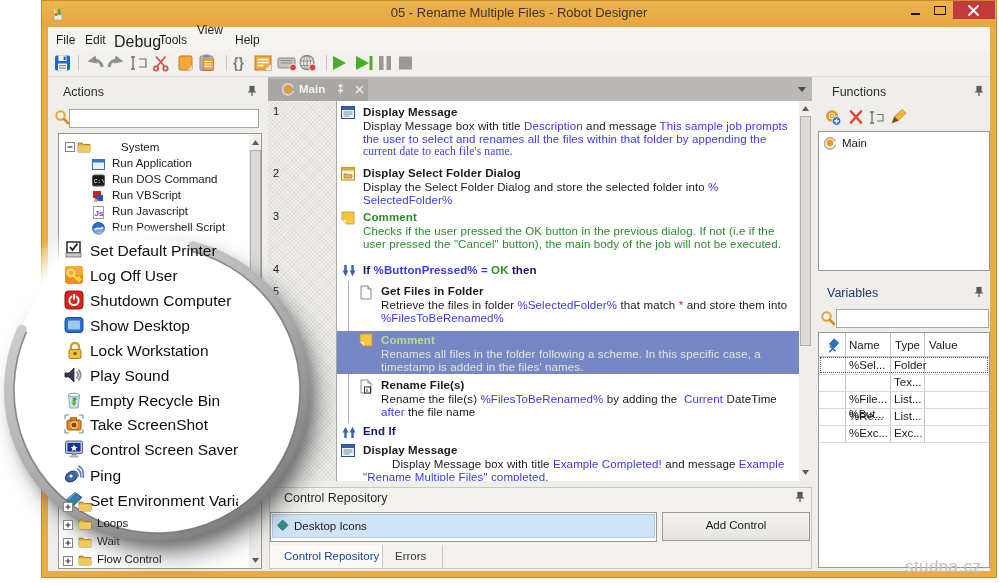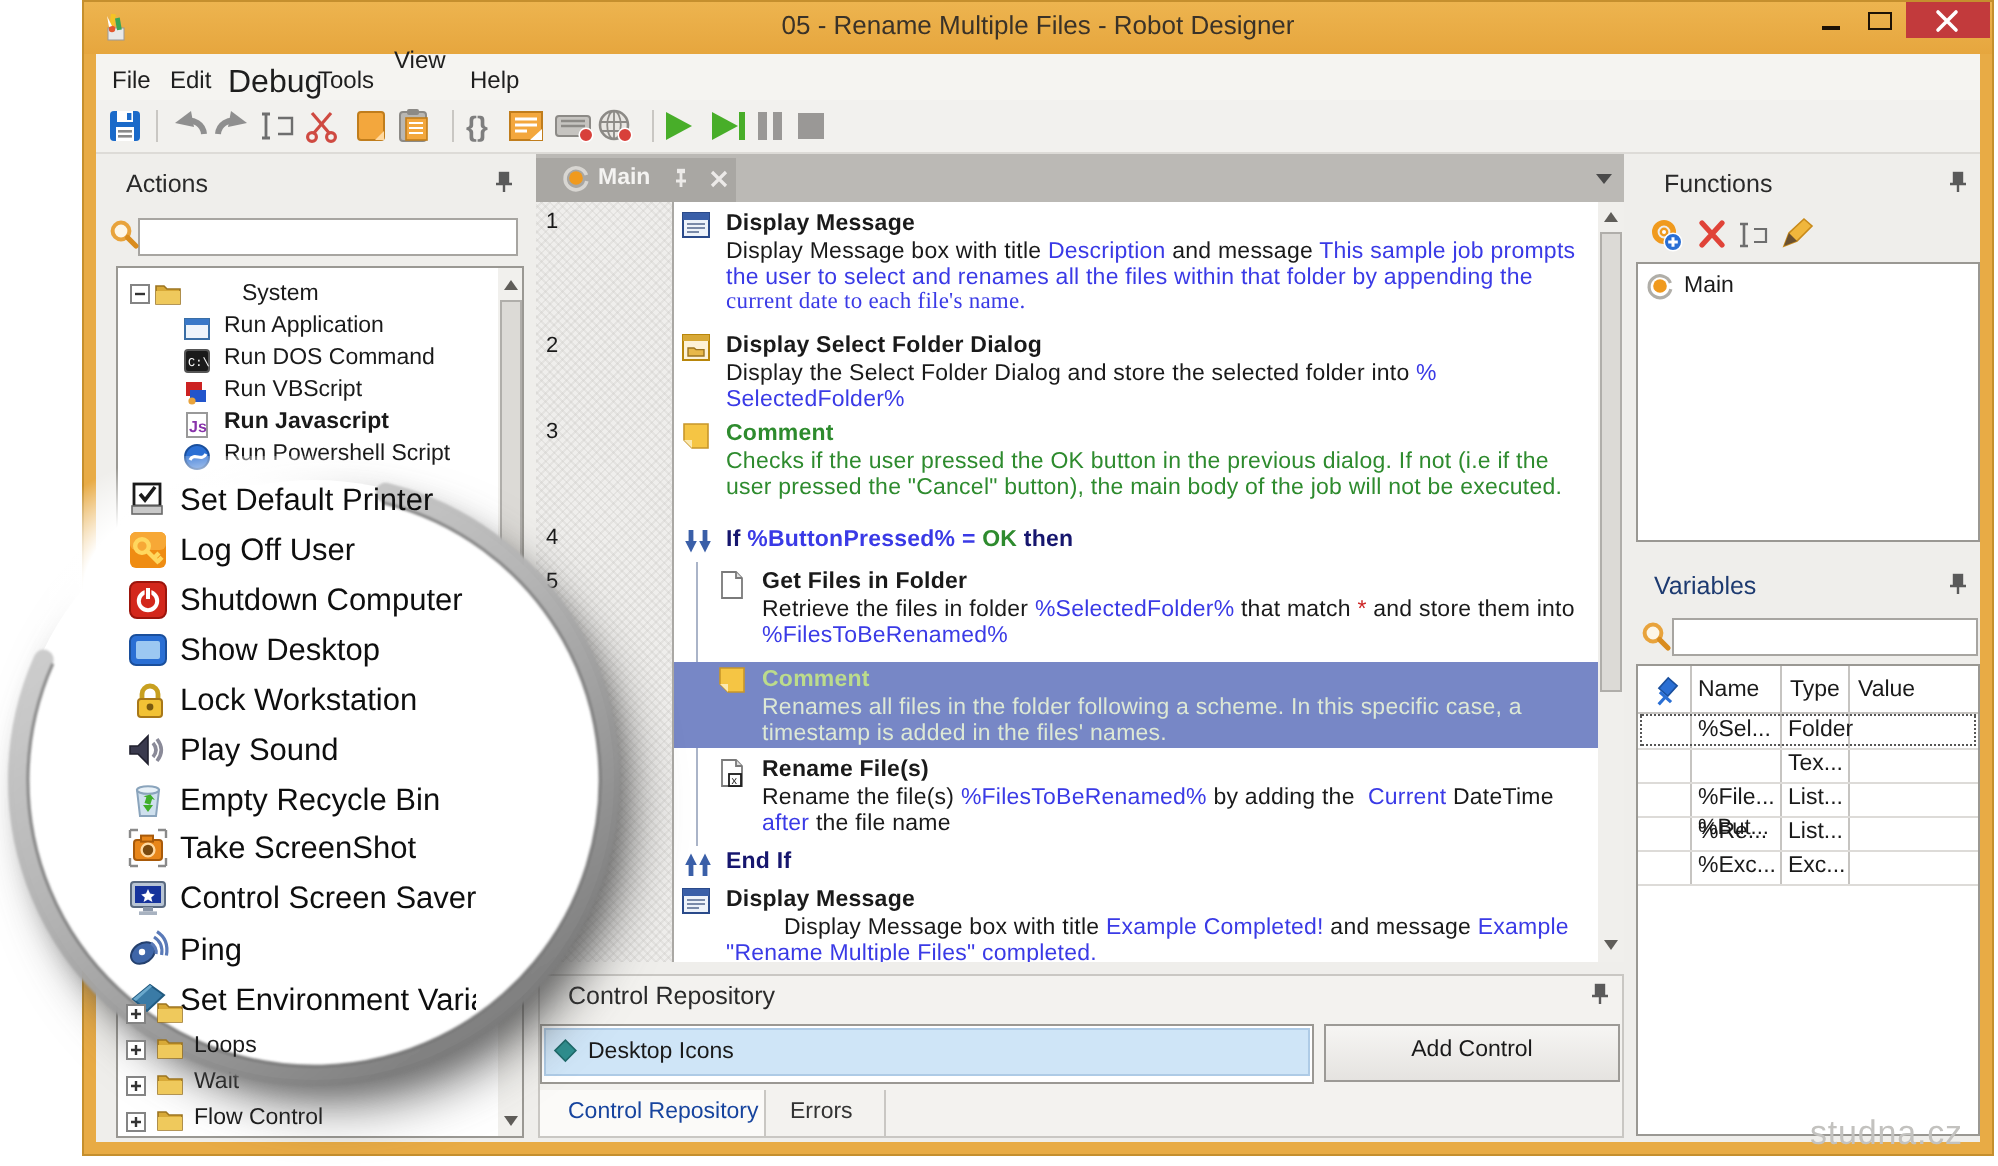--- a/index.html
+++ b/index.html
@@ -186,21 +186,21 @@
 <svg class="abs" style="left:92px;top:190px" width="13" height="13" viewBox="0 0 13 13">
   <rect x="1" y="1" width="8" height="7" fill="#cc2222"></rect>
   <rect x="3" y="5" width="8" height="6" fill="#2255cc"></rect>
   <circle cx="4" cy="10.5" r="1.8" fill="#e8a33c"></circle>
 </svg>
 <div class="txt" style="left:112px;top:189px;font-size:11.5px;color:#1a1a1a;">Run VBScript</div>
 <svg class="abs" style="left:92px;top:206px" width="13" height="13" viewBox="0 0 13 13">
   <rect x="1.5" y="0.5" width="10" height="12" fill="#fff" stroke="#999"></rect>
   <text x="2.5" y="10" font-size="8" font-weight="bold" fill="#8833aa" font-family="Liberation Sans">Js</text>
 </svg>
-<div class="txt" style="left:112px;top:205px;font-size:11.5px;color:#1a1a1a;font-weight:bold;">Run Javascript</div>
+<div class="txt" style="left:112px;top:205px;font-size:11.5px;color:#1a1a1a;">Run Javascript</div>
 <svg class="abs" style="left:92px;top:222px" width="13" height="13" viewBox="0 0 13 13">
   <circle cx="6.5" cy="6.5" r="6" fill="#2a6fd4" stroke="#1a4f9c"></circle>
   <path d="M3 8 C5 4 9 9 11 5" stroke="#fff" stroke-width="1.6" fill="none"></path>
 </svg>
 <div class="txt" style="left:112px;top:221px;font-size:11.5px;color:#1a1a1a;">Run Powershell Script</div>
 
 <div class="txt" style="left:97px;top:535px;font-size:11.5px;color:#1a1a1a;">Wait</div>
 <div class="txt" style="left:97px;top:553px;font-size:11.5px;color:#1a1a1a;">Flow Control</div>
 
 <div class="abs" style="left:249px;top:134px;width:12px;height:434px;background:#f1f0ed;"></div>

